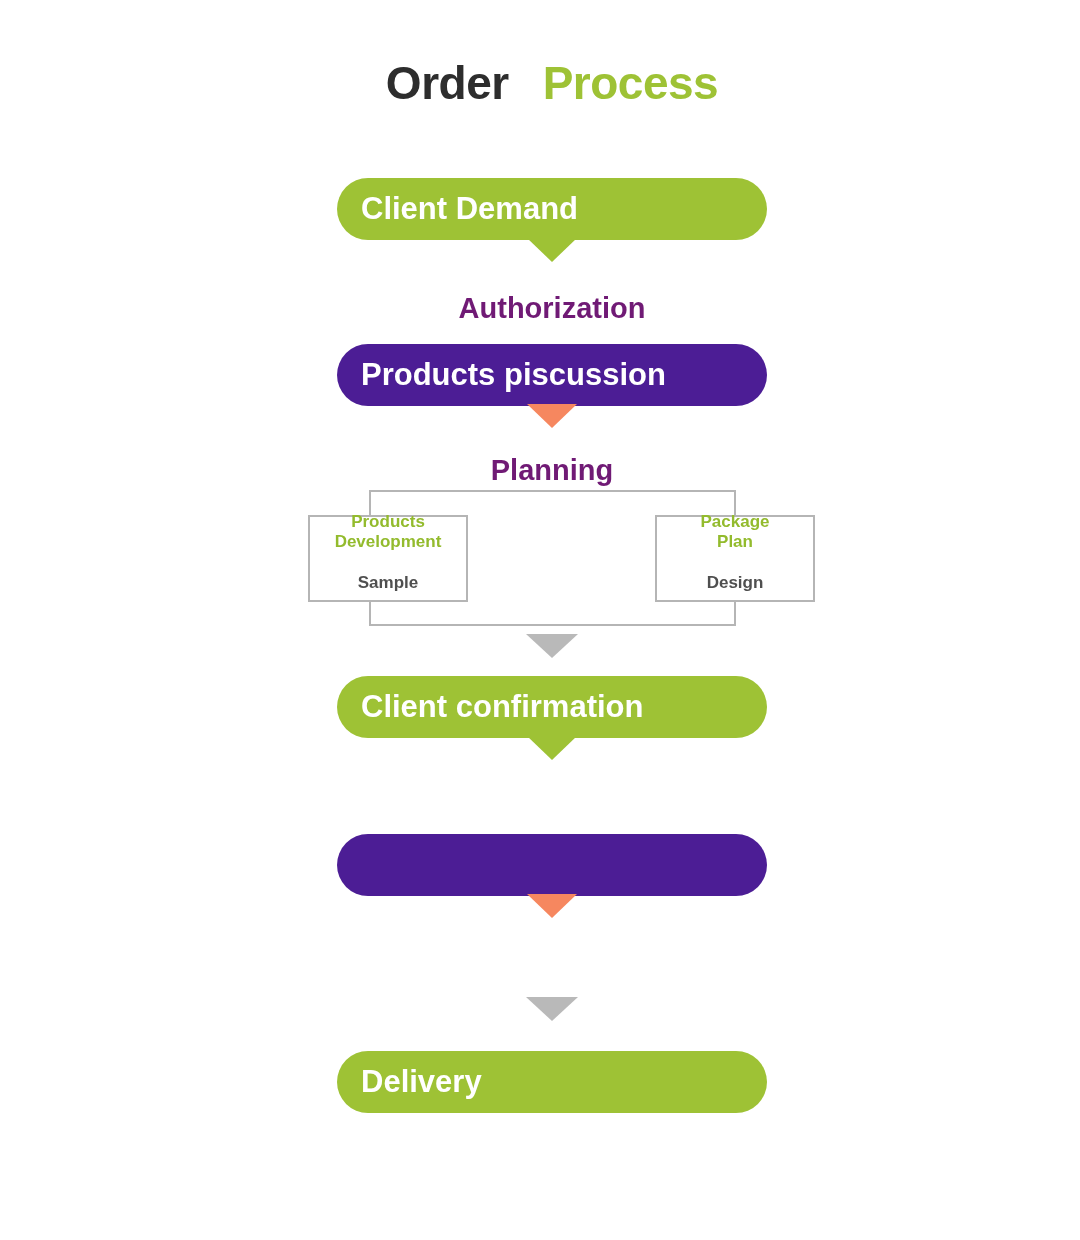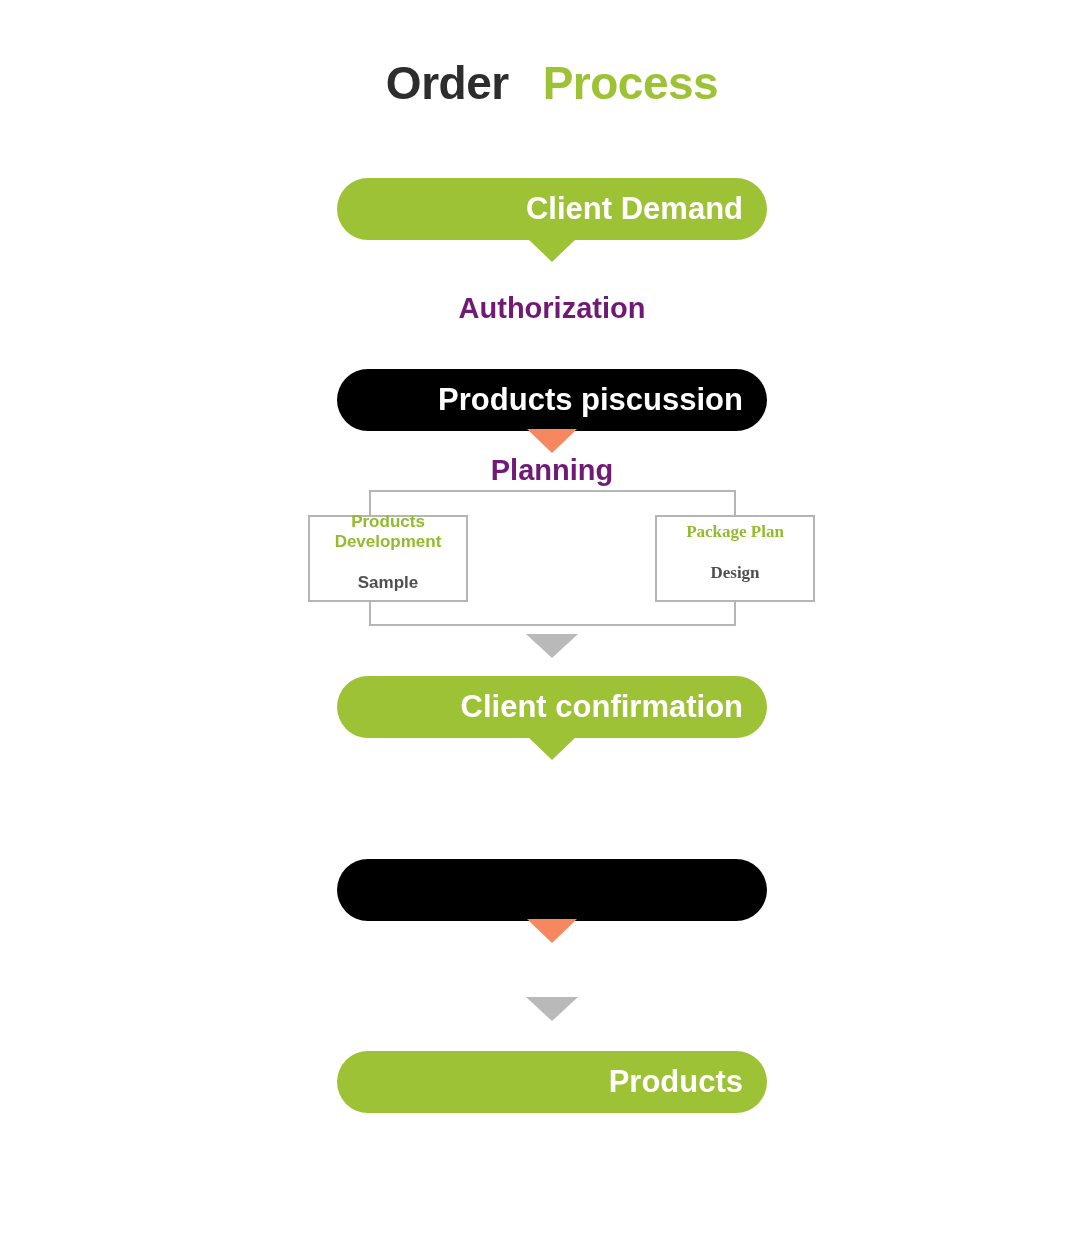--- a/index.html
+++ b/index.html
@@ -16,25 +16,25 @@
     position: absolute; top: 32px; left: 0; width: 1080px;
     text-align: center;
     font-size: 46px; font-weight: 700; letter-spacing: -0.5px;
     color: #2d2d2d;
   }
   .title .t-green { color: #9ec235; margin-left: 10px; }
 
   .pill {
     position: absolute; left: 325px; width: 430px; height: 62px;
     border-radius: 31px;
-    display: flex; align-items: center; justify-content: flex-end;
+    display: flex; align-items: center; justify-content: flex-start;
     color: #ffffff; font-size: 31px; font-weight: 700;
   }
   .pill.green { background: #9ec235; }
-  .pill.orange { background: #000000; margin-top: 25px; }
+  .pill.orange { background: #4c1d95; }
   .tail {
     position: absolute; top: calc(100% - 2px); left: 50%;
     transform: translateX(-50%);
     width: 50px; height: 17px;
     clip-path: polygon(0 0, 100% 0, 50% 100%);
   }
   .tail.green { background: #9ec235; }
   .tail.orange { background: #f6875f; }
 
   .connector-label {
@@ -50,21 +50,21 @@
     background: transparent;
   }
   .branch-box {
     position: absolute; top: 503px; width: 160px; height: 87px;
     background: #ffffff; border: 2px solid #b5b5b5;
     display: flex; flex-direction: column;
     align-items: center; justify-content: center;
     text-align: center; z-index: 2;
   }
   .branch-box.left { left: 296px; }
-  .branch-box.right { left: 643px; font-family: Liberation Serif, serif; }
+  .branch-box.right { left: 643px; }
   .branch-title {
     color: #93bb2d; font-size: 17px; font-weight: 700;
     line-height: 1.15; padding: 0 14px;
   }
   .branch-sub {
     color: #4f4f4f; font-size: 17px; font-weight: 600;
     margin-top: 9px;
   }
 
   .arrow-tri {
@@ -115,16 +115,16 @@
 
 
   <div class="pill orange" style="top:822px">
     <div class="tail orange"></div>
   </div>
 
 
   <div class="arrow-tri" style="top:985px"></div>
 
   <div class="pill green" style="top:1039px">
-    <span>Products</span>
+    <span>Delivery</span>
   </div>
 
 </div>
 
 </body></html>

